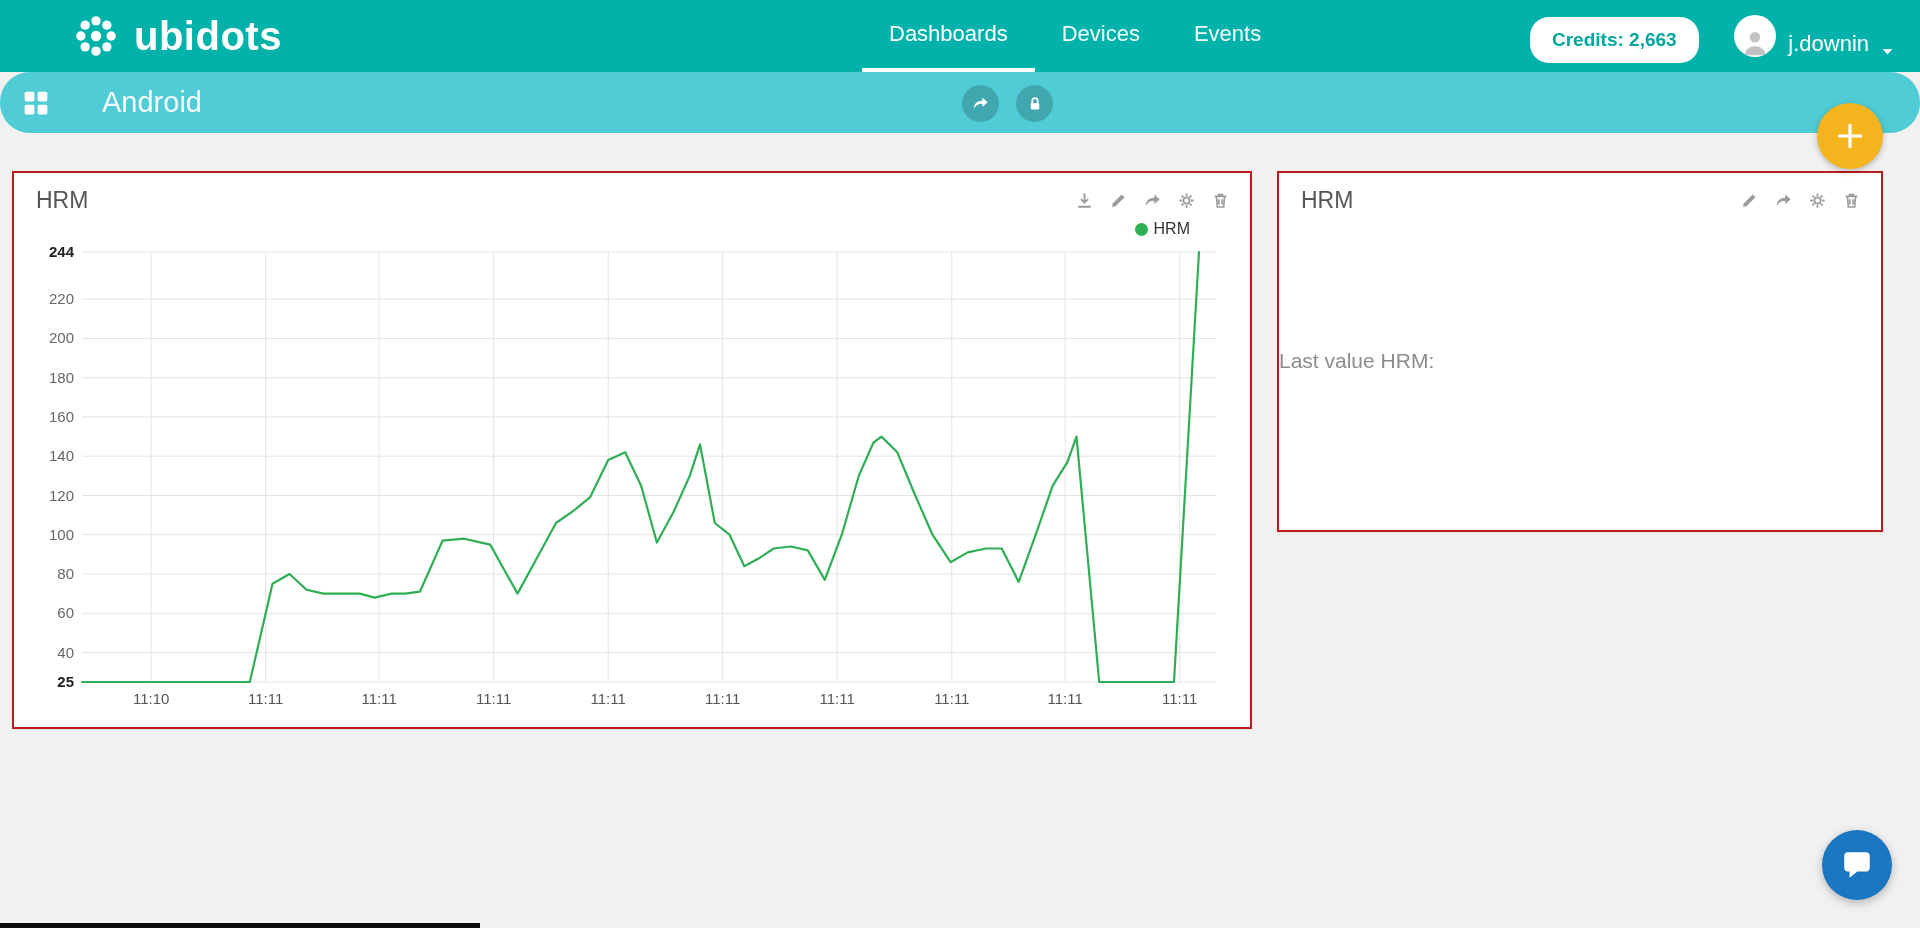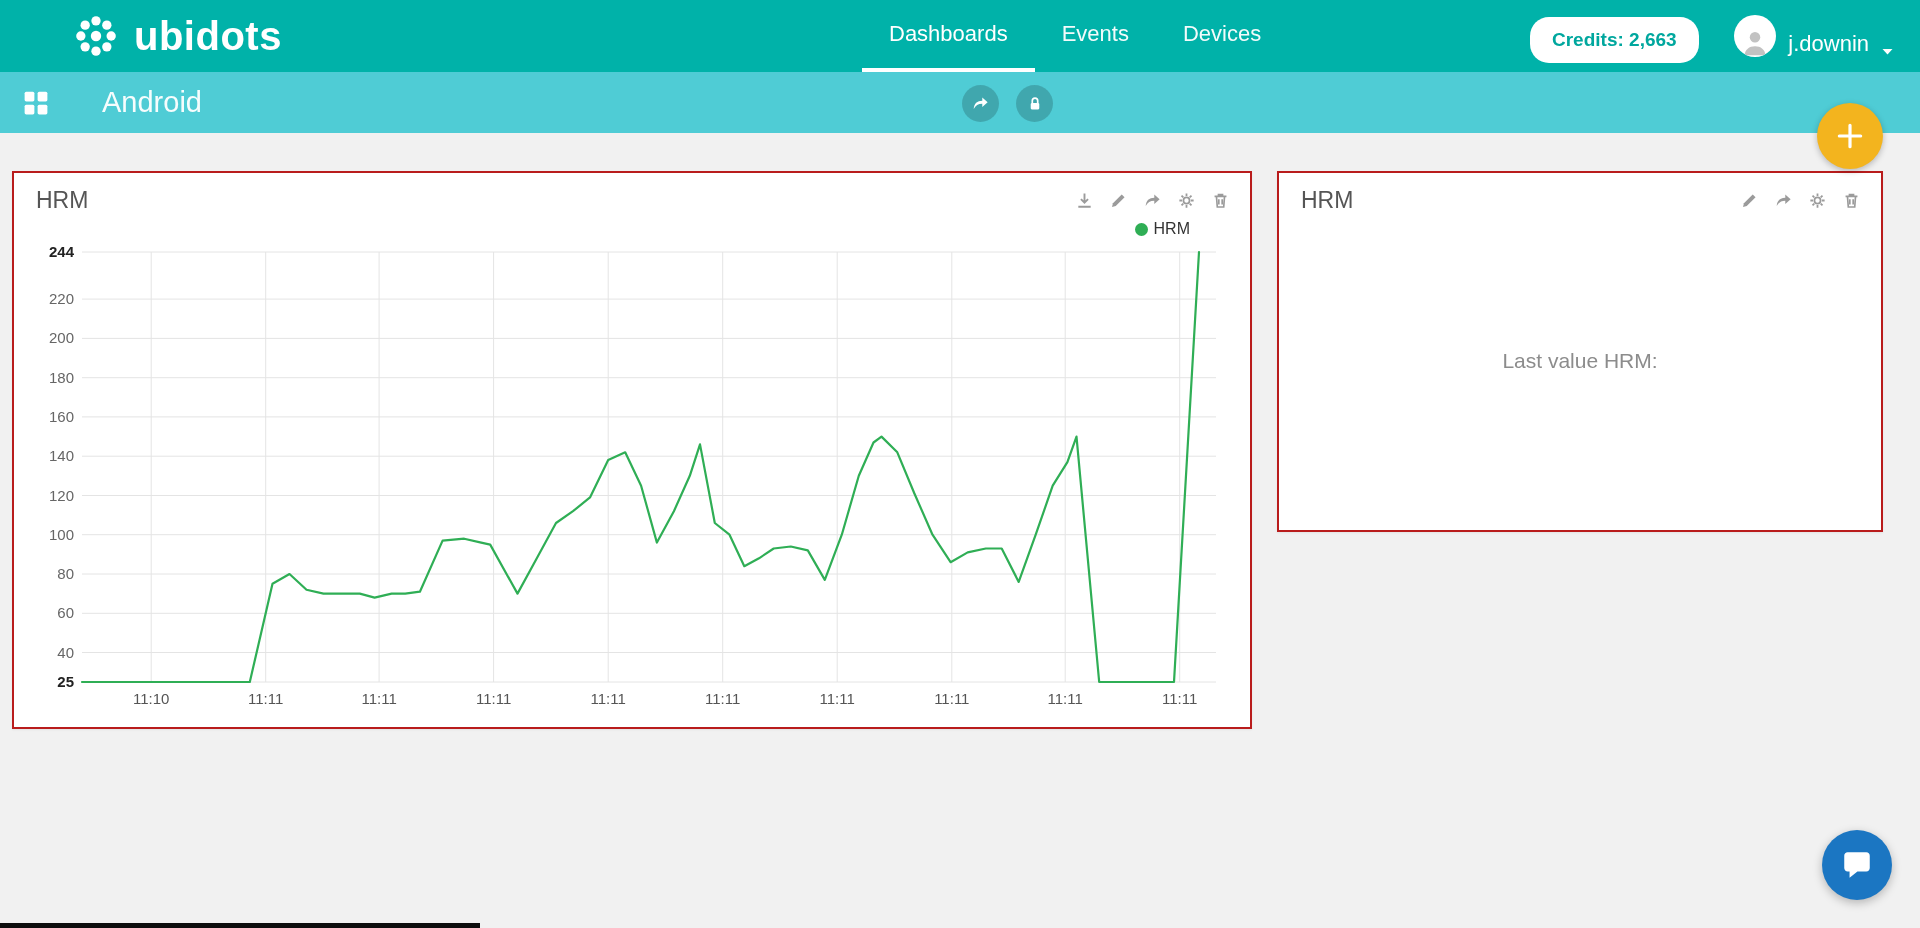--- a/index.html
+++ b/index.html
@@ -38,21 +38,21 @@
     position:absolute;left:1530px;top:17px;height:46px;padding:0 22px;
     background:#fff;border-radius:19px;color:var(--credits-teal);
     font-weight:bold;font-size:19px;display:flex;align-items:center;
   }
   .user-area{position:absolute;right:26px;top:15px;display:flex;align-items:flex-end;gap:12px;color:#fff;font-size:22px;}
   .avatar{width:42px;height:42px;border-radius:50%;background:#fff;display:flex;align-items:flex-end;justify-content:center;overflow:hidden;}
 
   
   .subheader{
     position:absolute;top:72px;left:0;right:0;height:61px;
-    background:var(--subheader-teal);display:flex;align-items:center;z-index:10;
+    background:var(--subheader-teal);display:flex;align-items:center;z-index:10;border-radius:30px;
   }
   .grid-btn{margin-left:22px;width:28px;height:28px;display:flex;align-items:center;justify-content:center;}
   .subheader-title{margin-left:52px;color:rgba(255,255,255,0.95);font-size:29px;font-weight:400;}
   .sub-actions{position:absolute;left:962px;top:13px;display:flex;gap:17px;}
   .action-circle{
     width:37px;height:37px;border-radius:50%;background:rgba(0,0,0,0.18);
     display:flex;align-items:center;justify-content:center;
   }
   .plus-btn{
     position:absolute;left:1817px;top:103px;width:66px;height:66px;border-radius:50%;
@@ -70,21 +70,21 @@
   .card-header{display:flex;justify-content:space-between;align-items:center;padding:14px 20px 2px 22px;}
   .card-title{margin:0;font-size:23px;font-weight:400;color:#555;}
   .toolbar{display:flex;gap:15px;color:#9b9b9b;align-items:center;}
   .tool{width:19px;height:19px;display:inline-flex;}
   .tool svg{width:19px;height:19px;}
 
   .legend-row{display:flex;justify-content:flex-end;align-items:center;gap:6px;padding-right:60px;height:26px;font-size:16px;color:#333;}
   .legend-dot{width:13px;height:13px;border-radius:50%;background:var(--line-green);}
   .chart{display:block;margin:0 auto;}
 
-  .metric-body{height:290px;display:flex;flex-direction:column;align-items:center;justify-content:center;gap:8px;}
+  .metric-body{height:290px;display:flex;flex-direction:row;align-items:center;justify-content:space-between;gap:8px;}
   .metric-label{font-size:21px;color:#8c8c8c;}
   .metric-value{font-size:66px;font-weight:bold;color:var(--accent-green);line-height:1;}
 
   
   .chat-btn{
     position:absolute;left:1822px;top:830px;width:70px;height:70px;border-radius:50%;
     background:var(--chat-blue);display:flex;align-items:center;justify-content:center;
     box-shadow:0 3px 10px rgba(0,0,0,0.25);z-index:30;
   }
   .bottom-strip{position:absolute;left:0;bottom:0;width:480px;height:5px;background:#0d0d0d;}
@@ -108,24 +108,24 @@
       </g>
     </svg>
     <span class="brand-text" data-interactable="false">ubidots</span>
   </div>
 
   <nav class="nav-items" data-interactable="false">
     <div class="nav-item active" data-interactable="true">
       <span data-interactable="false">Dashboards</span>
     </div>
     <div class="nav-item" data-interactable="true">
+      <span data-interactable="false">Devices</span>
+    </div>
+    <div class="nav-item" data-interactable="true">
       <span data-interactable="false">Events</span>
-    </div>
-    <div class="nav-item" data-interactable="true">
-      <span data-interactable="false">Devices</span>
     </div>
   </nav>
 
   <div class="credits-pill" data-interactable="true">Credits: 2,663</div>
 
   <div class="user-area" data-interactable="true">
     <div class="avatar" data-interactable="false">
       <svg width="30" height="30" viewBox="0 0 16 16" data-interactable="false">
         <circle cx="8" cy="5.5" r="2.8" fill="#c2c2c2"></circle>
         <path d="M2.5 15c0-3 2.5-4.8 5.5-4.8s5.5 1.8 5.5 4.8z" fill="#c2c2c2"></path>

